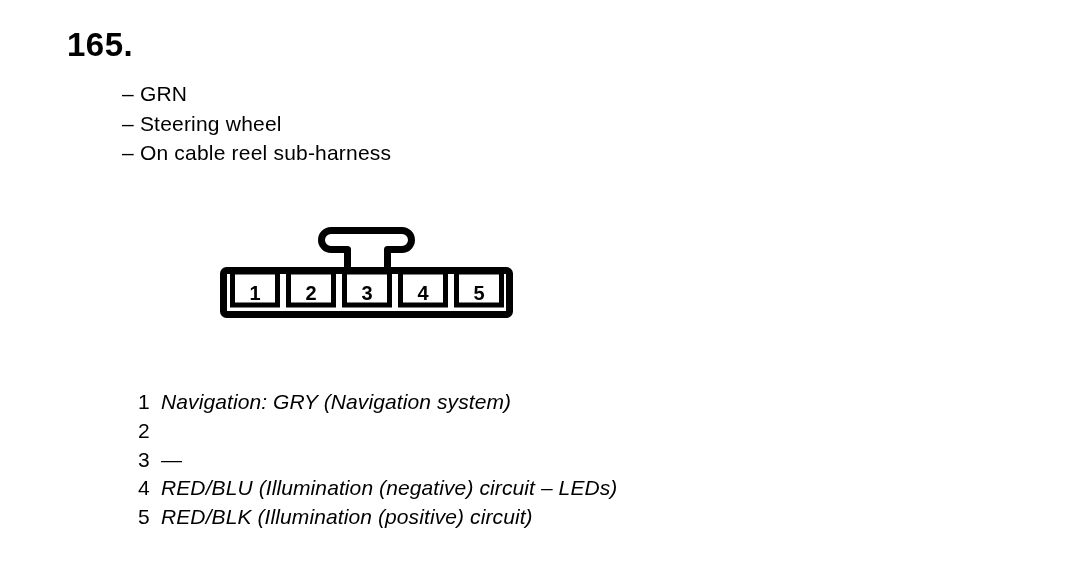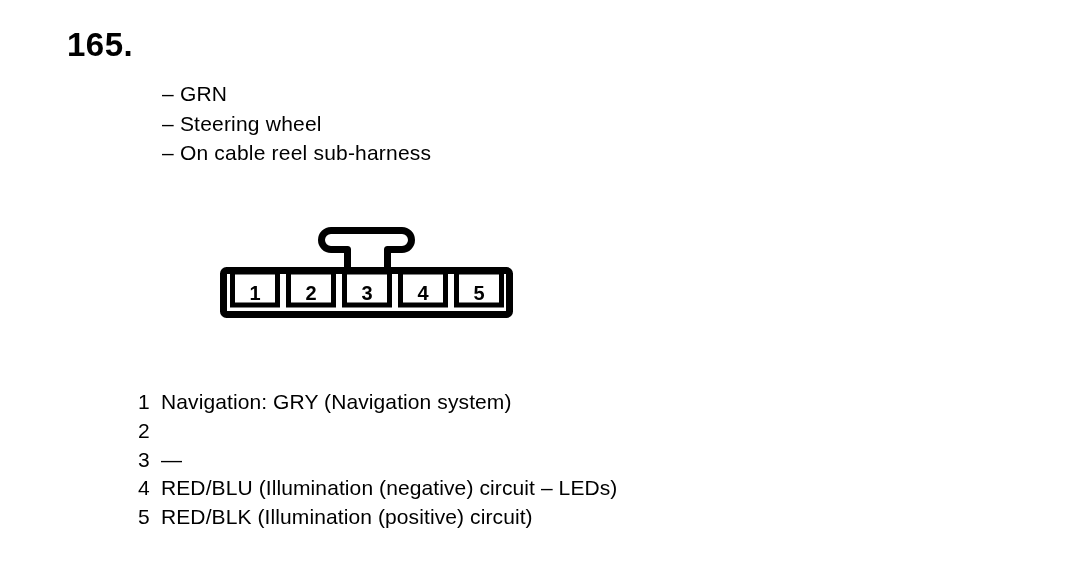--- a/index.html
+++ b/index.html
@@ -35,21 +35,21 @@
     letter-spacing: 0.2px;
   }
   .notes {
     position: absolute;
     left: 122px;
     top: 79px;
     font-size: 21px;
     line-height: 29.5px;
     letter-spacing: 0.2px;
   }
-  .notes .note-line { white-space: nowrap; margin-left: 40px; }
+  .notes .note-line { white-space: nowrap; }
   .connector-svg {
     position: absolute;
     left: 0;
     top: 0;
     width: 1072px;
     height: 584px;
   }
   .connector-svg .outline {
     fill: #ffffff;
     stroke: #000000;
@@ -63,21 +63,21 @@
   }
   .pin-legend {
     position: absolute;
     left: 138px;
     top: 388px;
     font-size: 21px;
     line-height: 28.8px;
   }
   .pin-row { display: flex; white-space: nowrap; }
   .pin-num { flex: 0 0 23px; }
-  .pin-desc { letter-spacing: 0.1px; }
+  .pin-desc { letter-spacing: 0.1px; font-style: italic; }
 </style>
 </head>
 <body>
 
 <div class="page">
 
   <div class="title-row">
     <span class="title-num">165.</span>
   </div>
 

